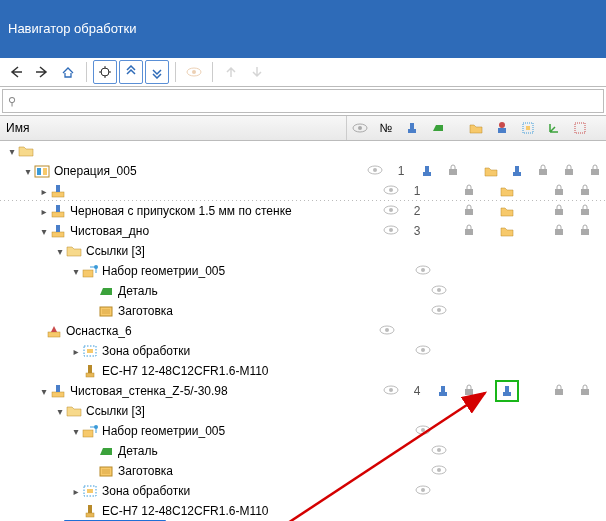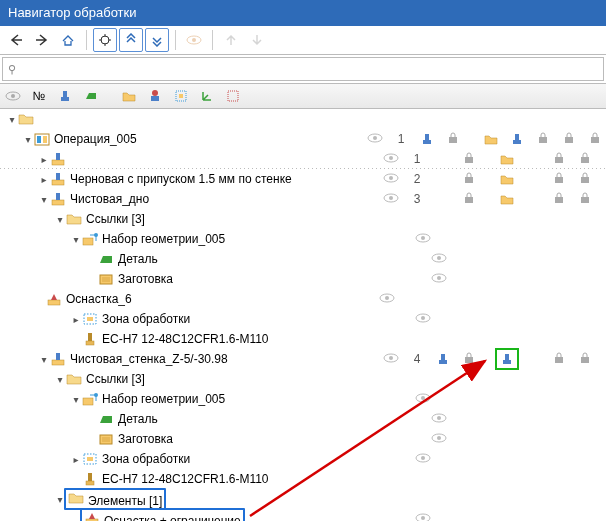--- a/index.html
+++ b/index.html
@@ -1,16 +1,16 @@
 <!DOCTYPE html>
 <html><head>
 <meta charset="utf-8">
 <style>
 html,body{margin:0;padding:0;font-family:"Segoe UI",Tahoma,sans-serif;font-size:12px;color:#000;background:#fff;width:606px;height:521px;overflow:hidden}
-.titlebar{background:#2e6bb8;color:#fff;height:26px;line-height:26px;padding:0 8px;font-size:13px}
+.titlebar{background:#2e6bb8;color:#fff;height:26px;line-height:26px;padding:16px 8px;font-size:13px}
 .toolbar{height:28px;border-bottom:1px solid #bbb;display:flex;align-items:center;padding:0 4px;gap:2px}
 .tbtn{width:22px;height:22px;display:flex;align-items:center;justify-content:center;border:1px solid transparent;border-radius:2px}
 .tbtn.boxed{border:1px solid #5a8fd6}
 .sep{width:1px;height:20px;background:#ccc;margin:0 4px}
 .searchbar{height:22px;border:1px solid #bbb;margin:2px;display:flex;align-items:center}
 .search-icon{width:18px;display:flex;align-items:center;justify-content:center;color:#888;font-size:11px}
 .hdr{display:flex;height:24px;border-top:1px solid #bbb;border-bottom:1px solid #bbb;background:linear-gradient(#f7f7f7,#e9e9e9)}
 .hdr-name{flex:0 0 340px;padding-left:6px;display:flex;align-items:center;border-right:1px solid #ccc}
 .hdr-cols{flex:1;display:flex;align-items:center}
 .hc{width:26px;display:flex;align-items:center;justify-content:center;font-size:12px}
@@ -94,20 +94,21 @@
         <path d="M6 1 V10 M2 6 L6 10 L10 6" stroke="#888" fill="none" stroke-width="1.5"></path>
       </svg>
     </span>
 </div>
 
 <div class="searchbar">
   <span class="search-icon">⚲</span>
 </div>
 
 <div class="hdr">
+  <div class="hdr-name">Имя</div>
   <div class="hdr-cols">
     <span class="hc">
         <svg width="16" height="10">
           <ellipse cx="8" cy="5" rx="7" ry="4" stroke="#aaa" fill="none"></ellipse>
           <circle cx="8" cy="5" r="2" fill="#aaa"></circle>
         </svg>
       </span>
     <span class="hc">№</span>
     <span class="hc">
         <svg width="14" height="14">

